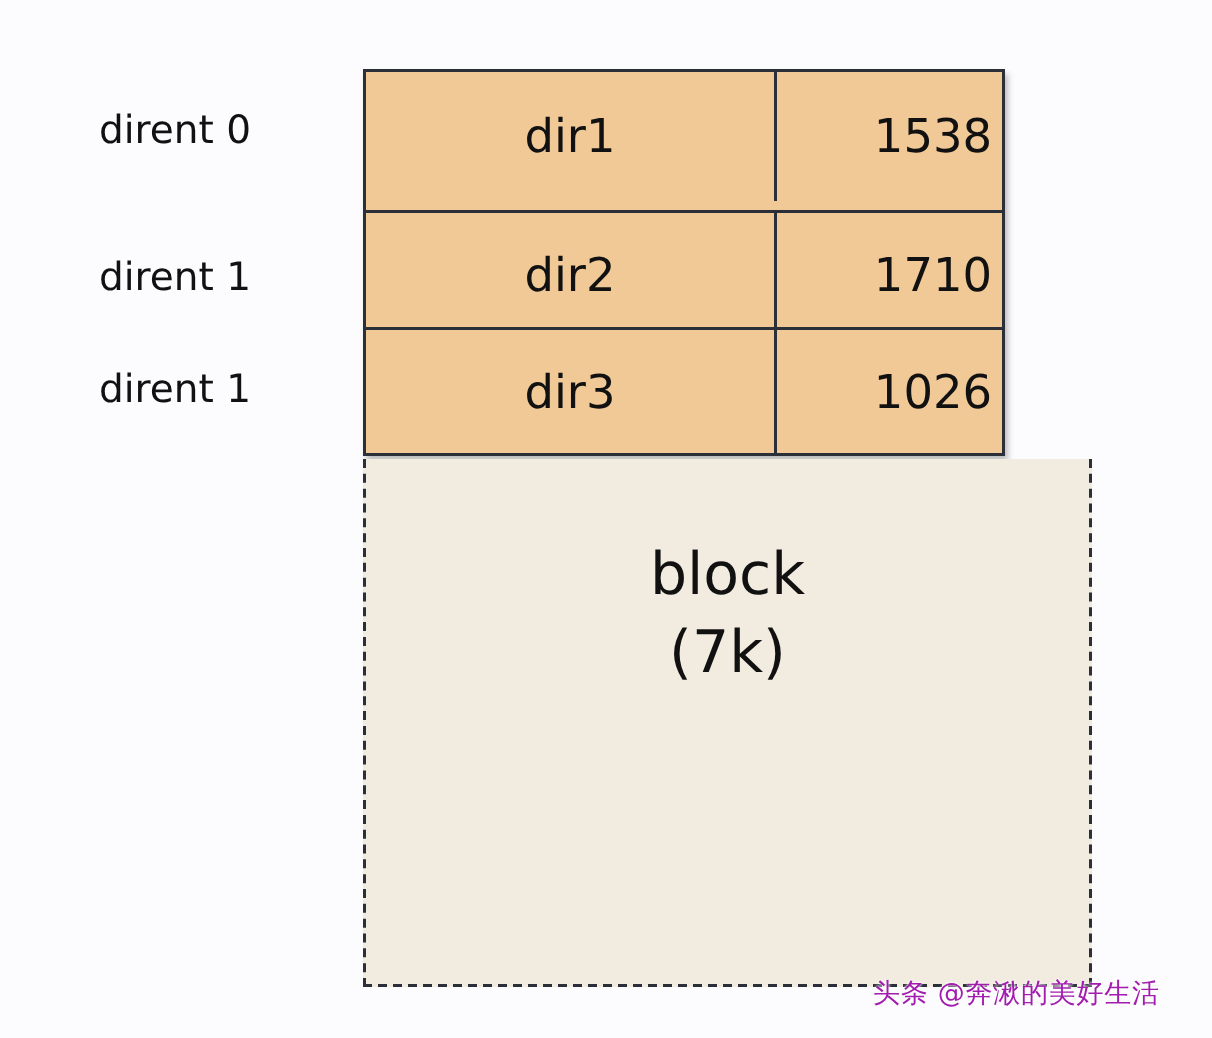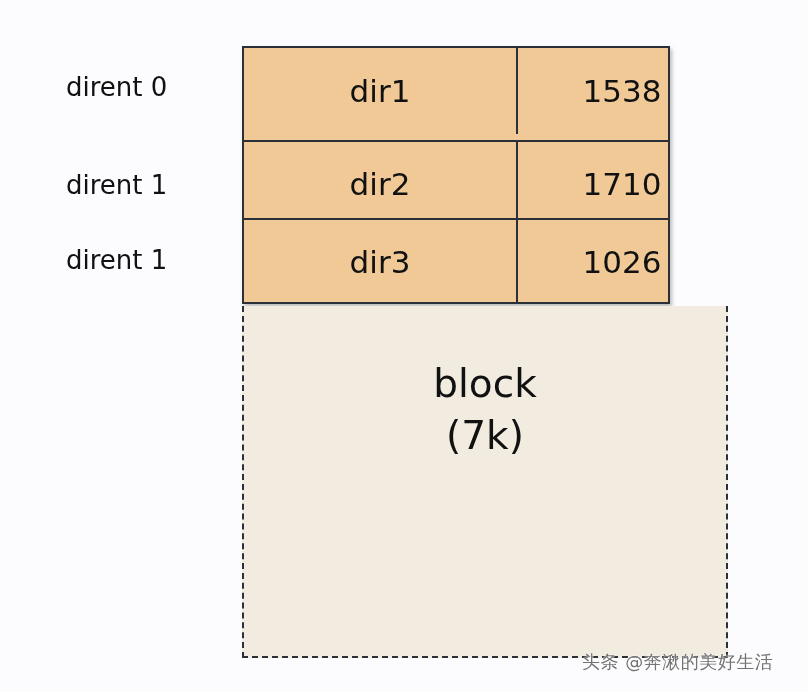--- a/index.html
+++ b/index.html
@@ -43,21 +43,21 @@
       border: 2px dashed #2b2f38;
       border-top: none;
       background: #f2ece0;
     }
     .block-text {
       position: absolute; left: 0; width: 100%; top: 52px;
       text-align: center; font-size: 39px; line-height: 52px;
     }
     .watermark {
       position: absolute; left: 582px; top: 650px;
-      font-size: 18px; color: #737373;
+      font-size: 18px; color: #a21caf;
       text-shadow: 0 0 2px #fff, 0 0 2px #fff;
       letter-spacing: 0.5px;
     }
   </style>
 </head>
 <body>
 
 <div class="label" style="top:74px;">dirent 0</div>
 <div class="label" style="top:172px;">dirent 1</div>
 <div class="label" style="top:247px;">dirent 1</div>

